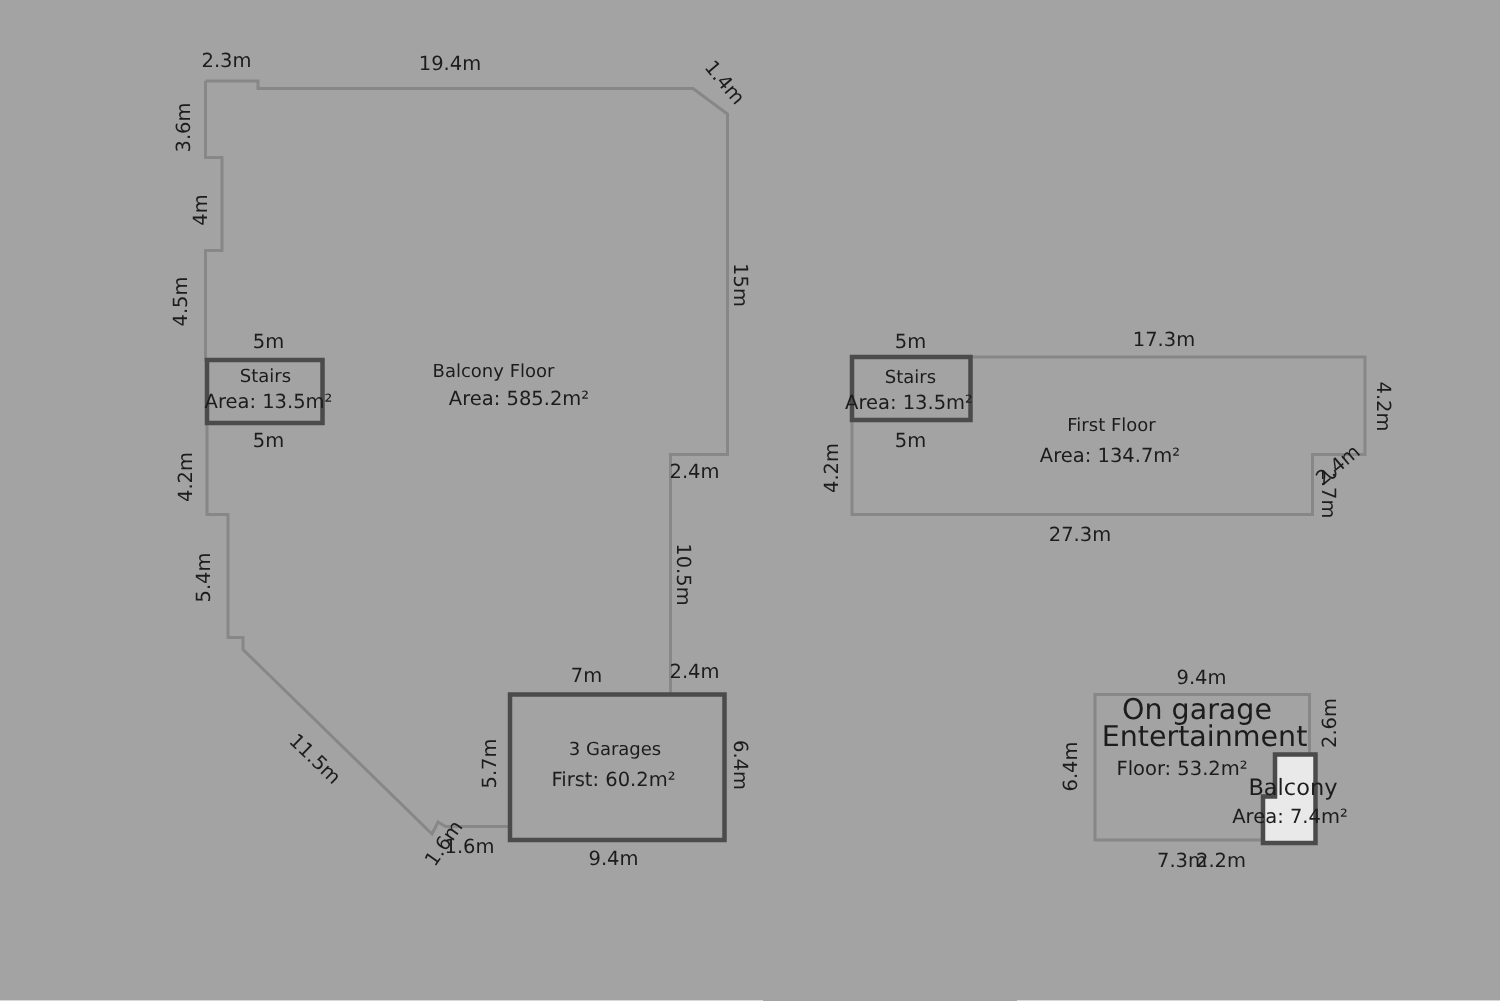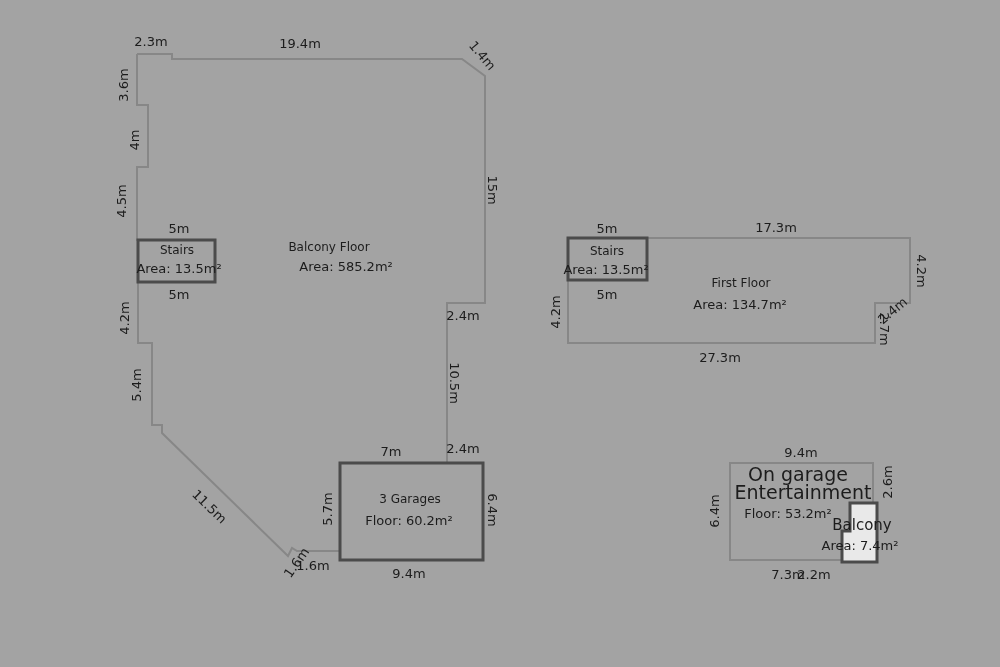--- a/index.html
+++ b/index.html
@@ -67,21 +67,21 @@
   <div class="lbl" style="left:297px;top:563px;transform:translate(-50%,-50%) rotate(-55deg);">1.6m</div>
 
   <div class="lbl" style="left:492px;top:190px;transform:translate(-50%,-50%) rotate(90deg);">15m</div>
   <div class="lbl" style="left:463px;top:316px;">2.4m</div>
   <div class="lbl" style="left:454px;top:383px;transform:translate(-50%,-50%) rotate(90deg);">10.5m</div>
   <div class="lbl" style="left:463px;top:449px;">2.4m</div>
 
   <div class="lbl" style="left:391px;top:452px;">7m</div>
   <div class="lbl" style="left:328px;top:509px;transform:translate(-50%,-50%) rotate(-90deg);">5.7m</div>
   <div class="lbl title" style="left:410px;top:500px;">3 Garages</div>
-  <div class="lbl" style="left:409px;top:521px;">Floor: 60.2m²</div>
+  <div class="lbl" style="left:409px;top:521px;">First: 60.2m²</div>
   <div class="lbl" style="left:492px;top:510px;transform:translate(-50%,-50%) rotate(90deg);">6.4m</div>
   <div class="lbl" style="left:409px;top:574px;">9.4m</div>
 
   <div class="lbl" style="left:607px;top:229px;">5m</div>
   <div class="lbl" style="left:776px;top:228px;">17.3m</div>
   <div class="lbl title" style="left:607px;top:252px;">Stairs</div>
   <div class="lbl" style="left:606px;top:270px;">Area: 13.5m²</div>
   <div class="lbl" style="left:607px;top:295px;">5m</div>
   <div class="lbl title" style="left:741px;top:284px;">First Floor</div>
   <div class="lbl" style="left:740px;top:305px;">Area: 134.7m²</div>

